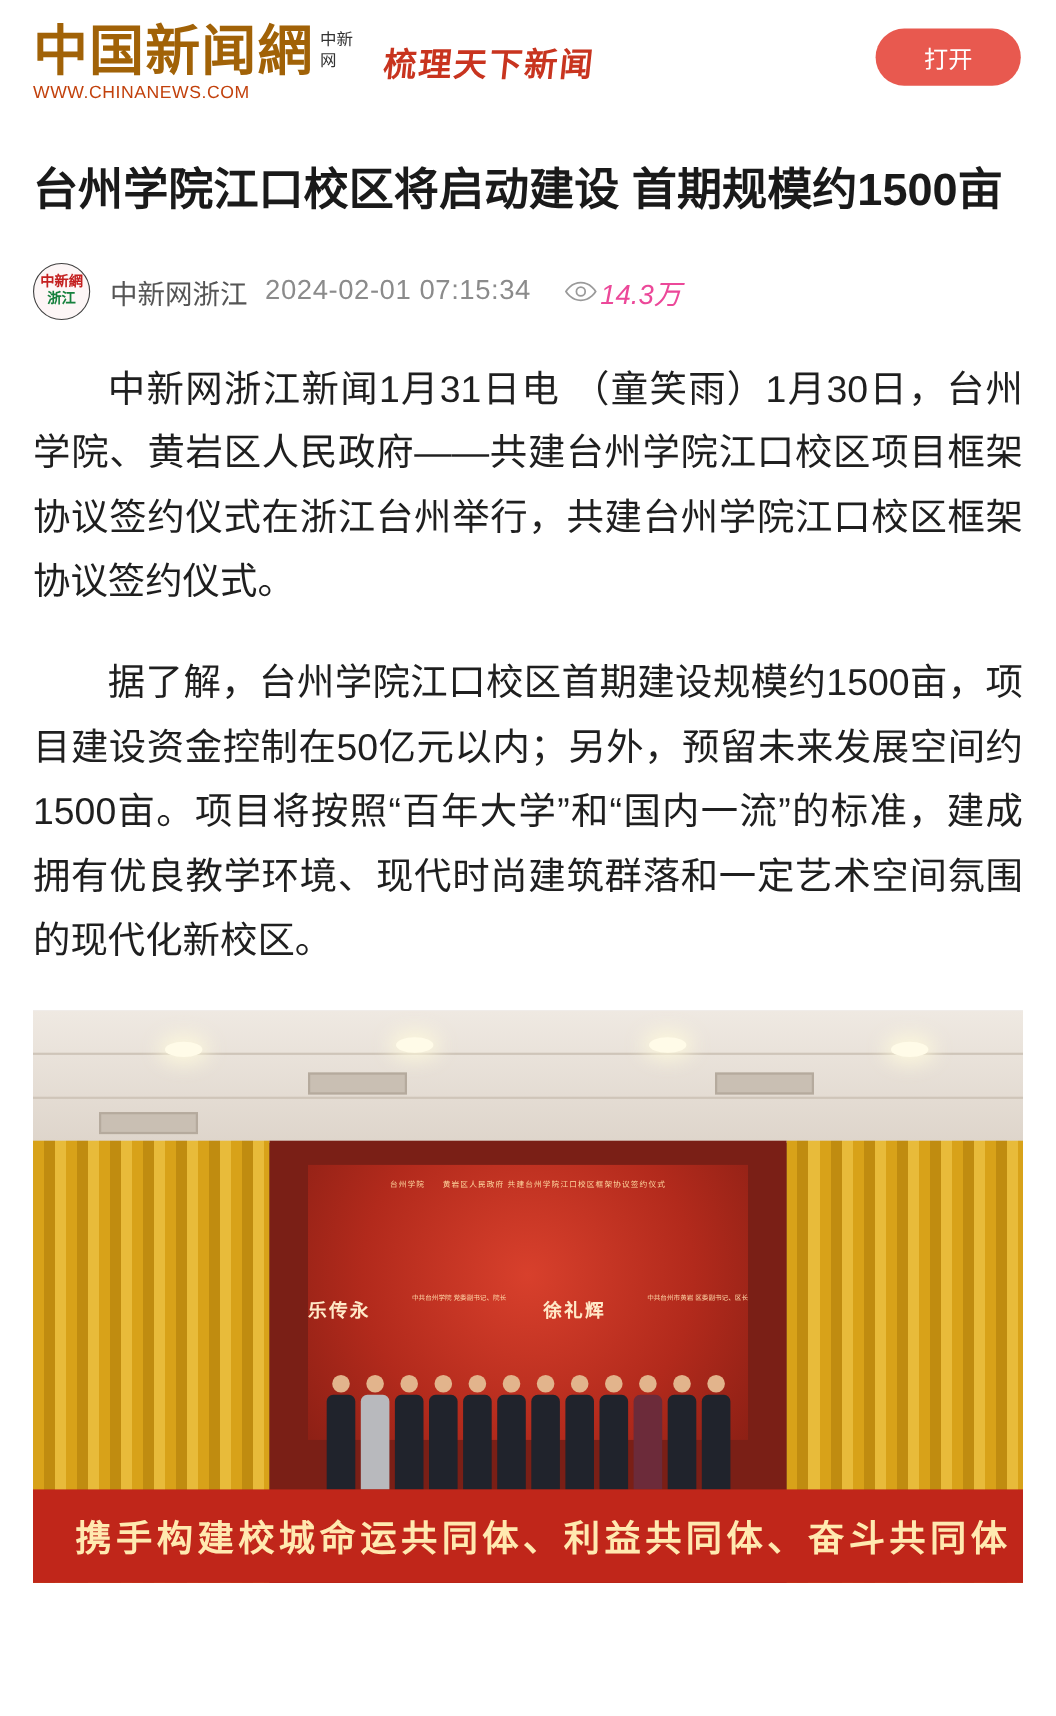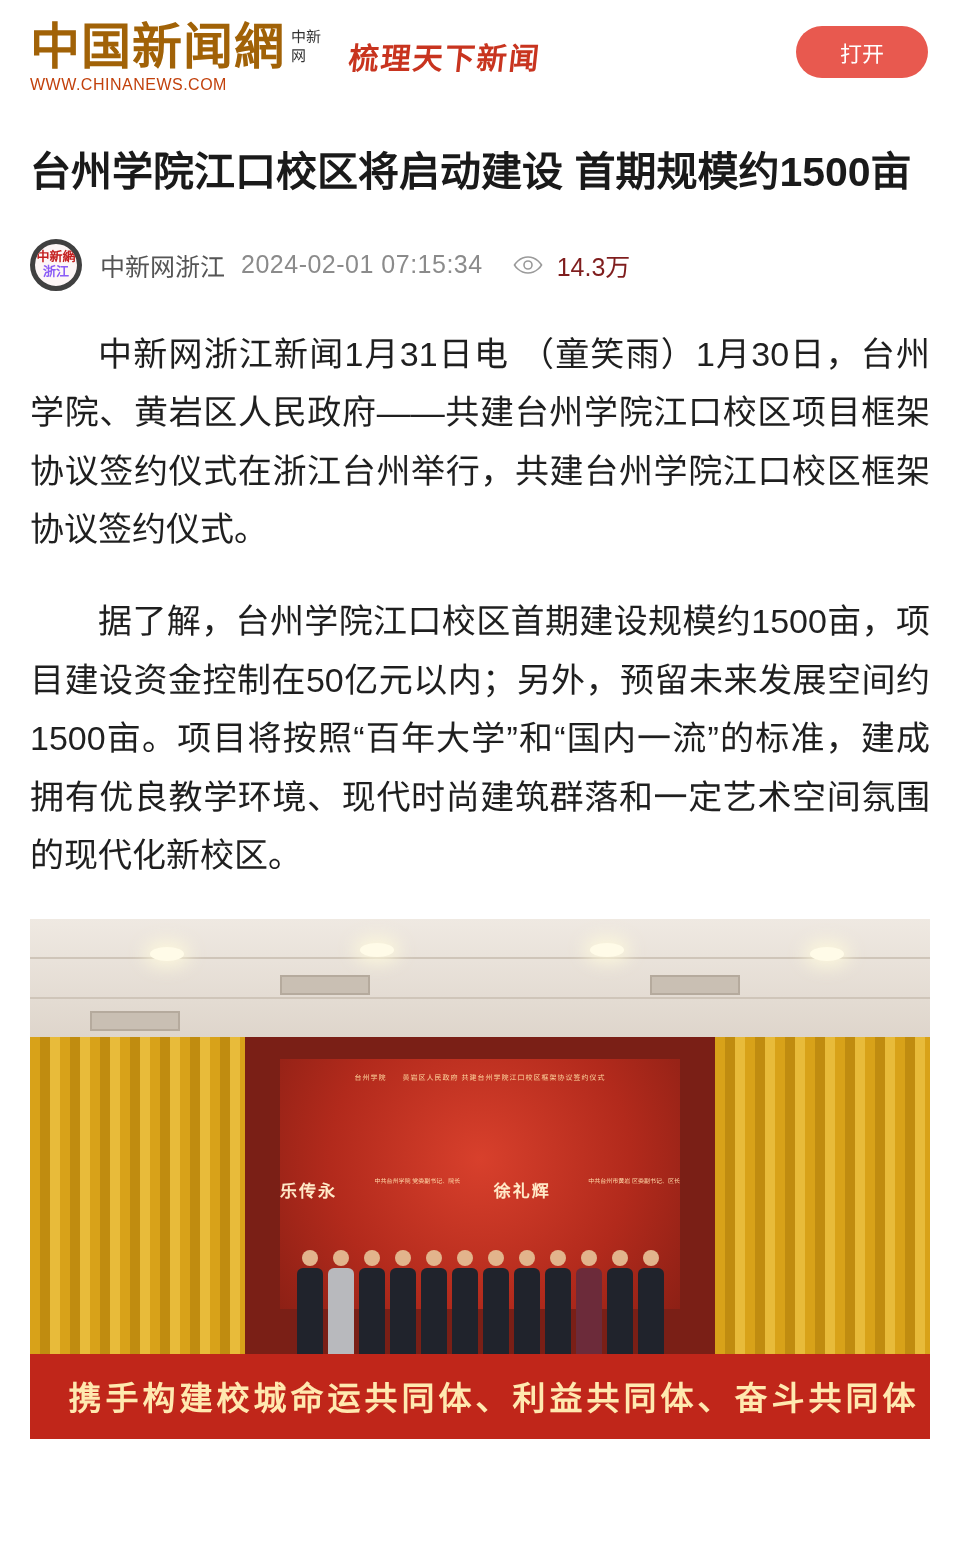--- a/index.html
+++ b/index.html
@@ -103,40 +103,40 @@
   .meta {
     display: flex;
     align-items: center;
     margin-top: 38px;
     margin-bottom: 12px;
   }
   .meta-avatar {
     width: 52px;
     height: 52px;
     border-radius: 50%;
-    border: 5px solid #404040;
+    border: 1px solid #404040;
     background: #fdf6f6;
     display: flex;
     flex-direction: column;
     align-items: center;
     justify-content: center;
     flex: 0 0 auto;
     overflow: hidden;
   }
   .meta-avatar .a1 {
     font-family: "DejaVu Serif", "Liberation Serif", serif;
     font-size: 13px;
     color: #c42020;
     line-height: 14px;
     font-weight: bold;
   }
   .meta-avatar .a2 {
     font-family: "DejaVu Serif", "Liberation Serif", serif;
     font-size: 13px;
-    color: #8b5cf6;
+    color: #15803d;
     line-height: 15px;
     font-weight: bold;
   }
   .meta-source {
     font-size: 25px;
     color: #555555;
     margin-left: 18px;
   }
   .meta-time {
     font-size: 25px;
@@ -149,22 +149,23 @@
     align-items: center;
     margin-left: 30px;
   }
   .eye-icon {
     width: 30px;
     height: 20px;
     display: block;
   }
   .meta-count {
     font-size: 25px;
-    color: #7f1d1d;
-    margin-left: 14px;
+    color: #ec4899;
+    margin-left: 3px;
+    font-style: italic;
   }
 
   .para {
     font-size: 34px;
     line-height: 1.72;
     color: #1f1f1f;
     margin: 34px 0 0 0;
     text-indent: 2em;
     text-align: justify;
     word-break: break-all;

